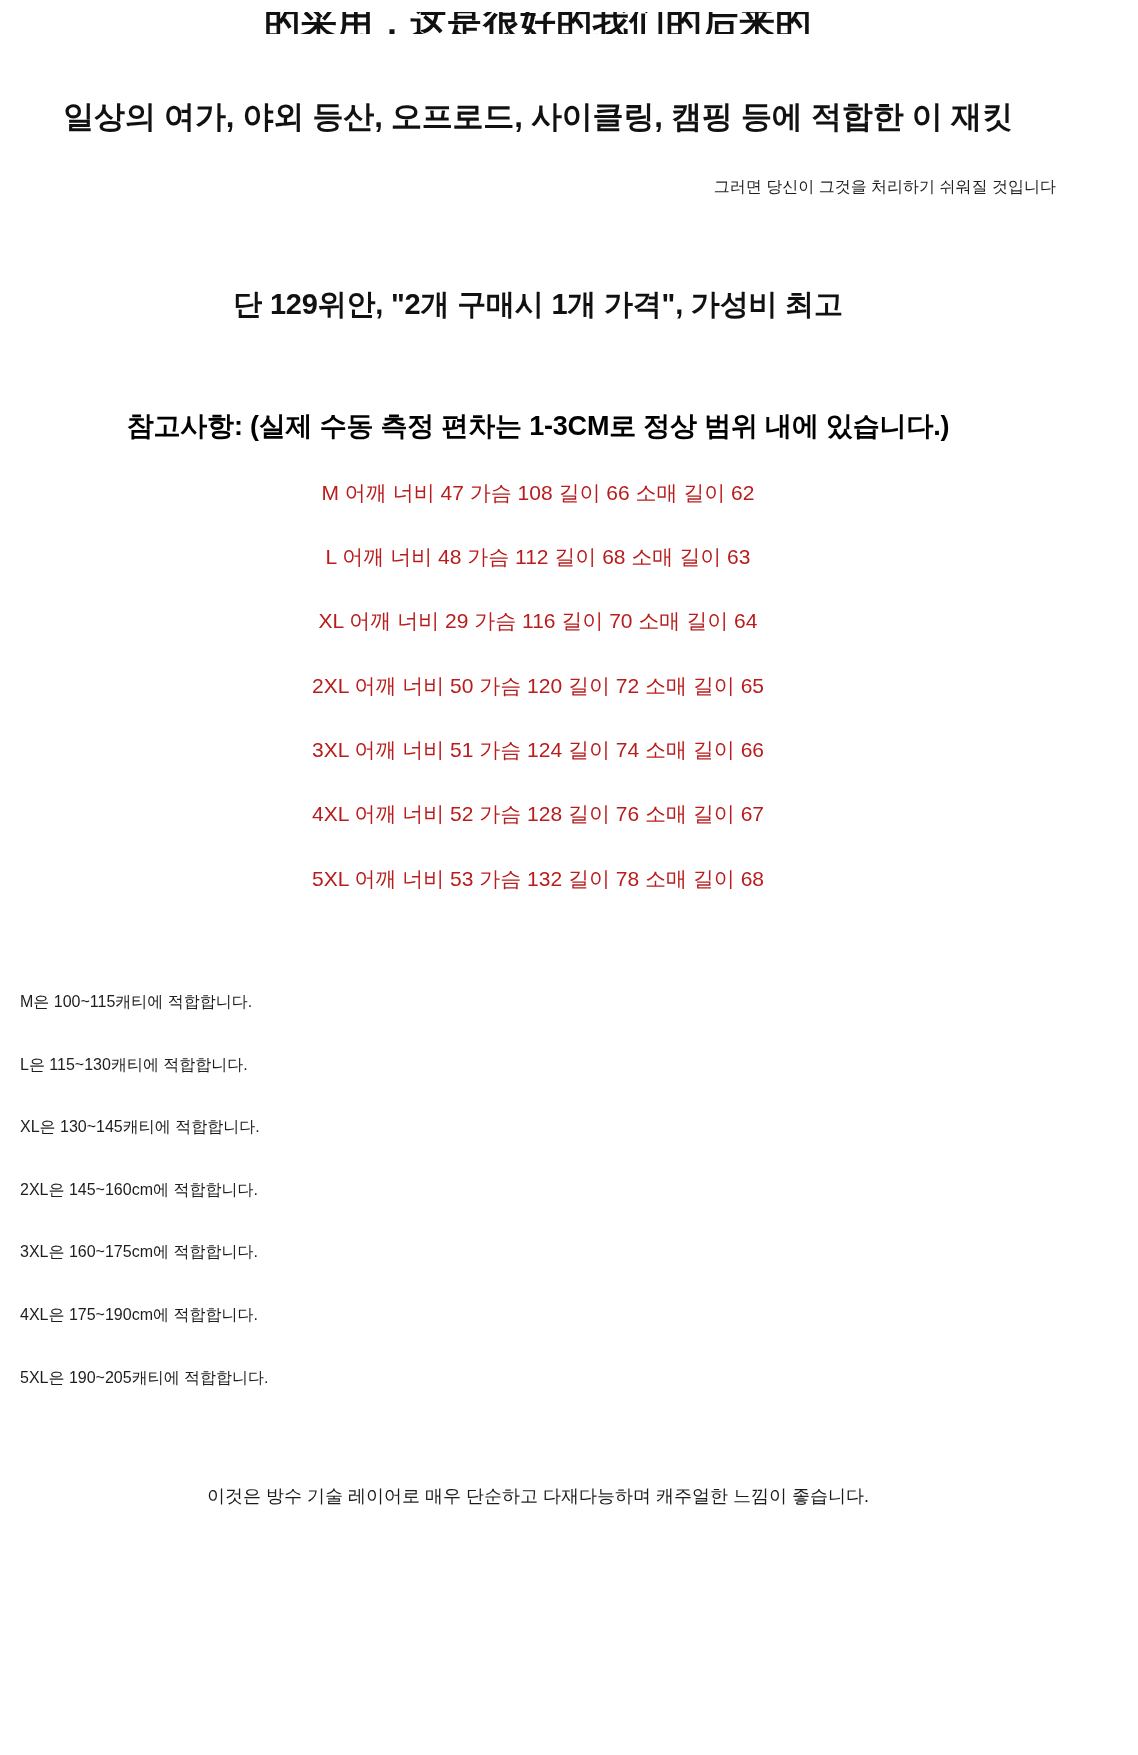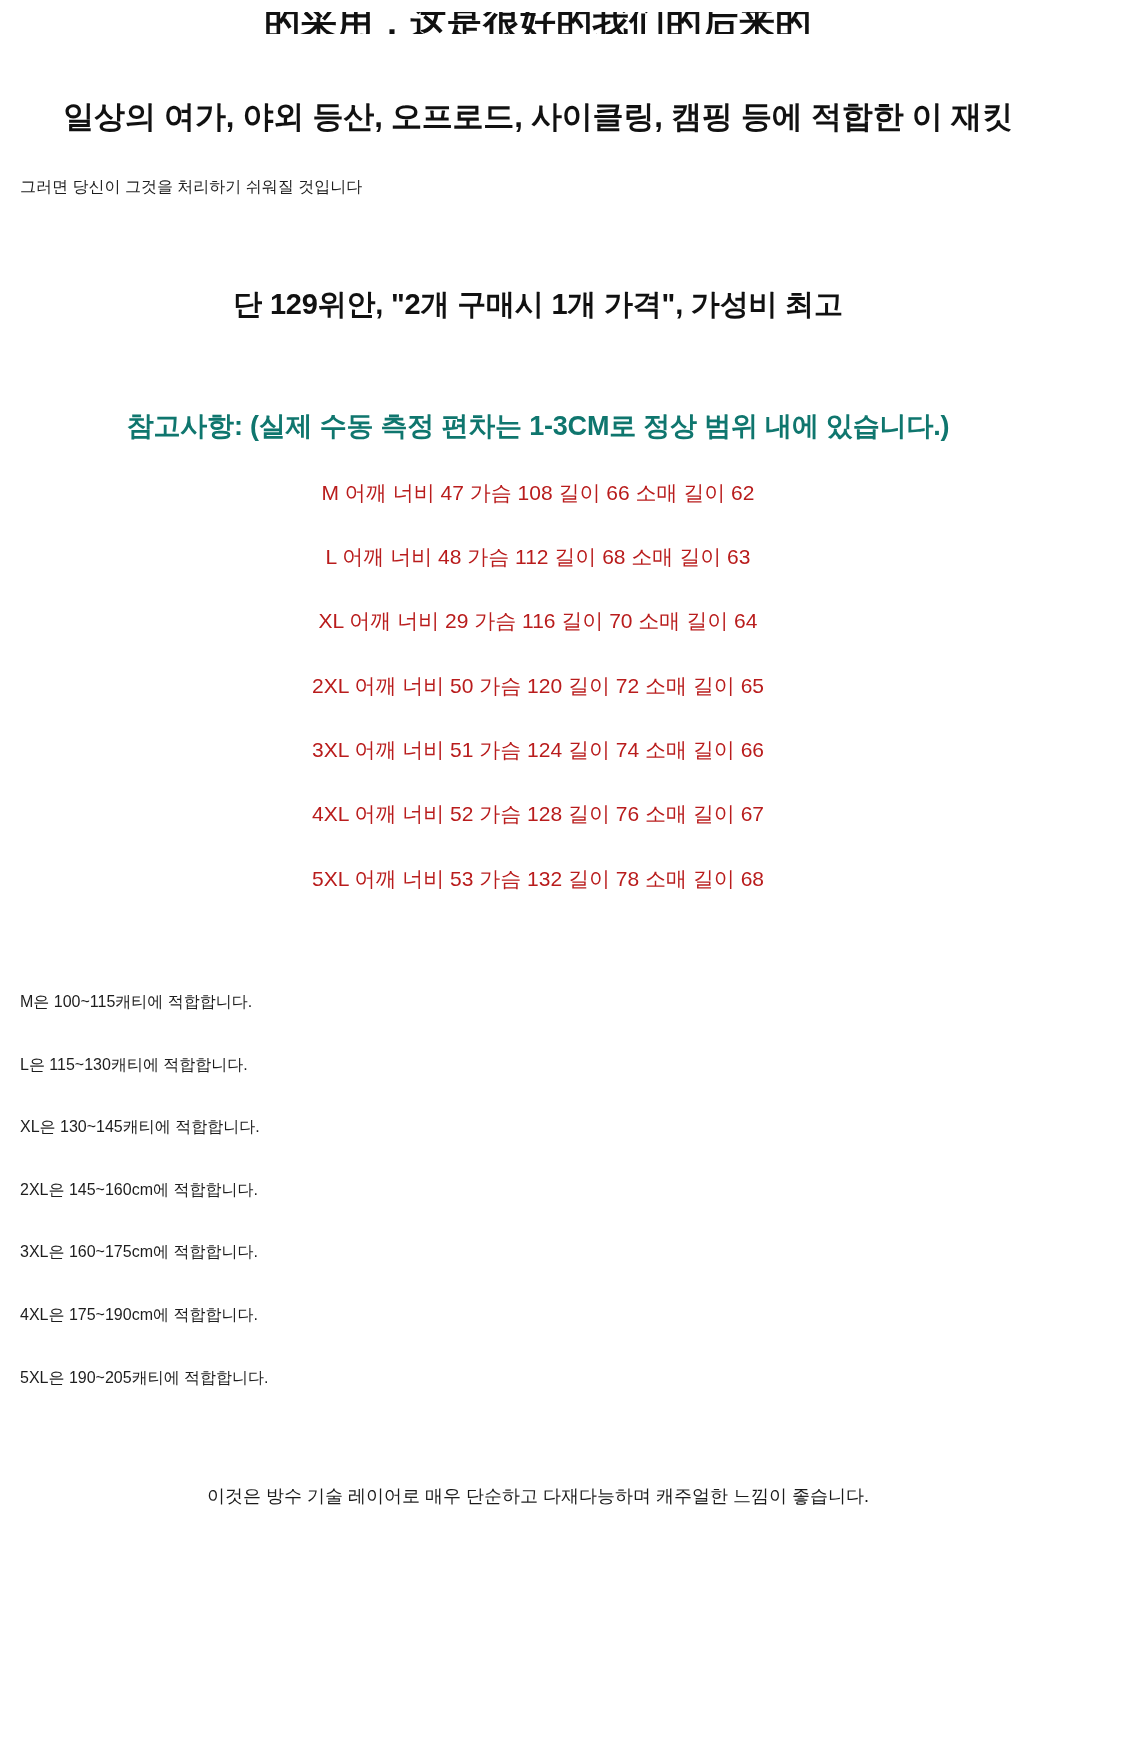--- a/index.html
+++ b/index.html
@@ -41,21 +41,21 @@
     text-align: center;
     font-size: 31px;
     font-weight: 700;
     color: #111;
     margin: 62px 0 0 0;
     line-height: 1.35;
     letter-spacing: -0.2px;
   }
 
   .subline {
-    text-align: left;
+    text-align: right;
     font-size: 16px;
     font-weight: 400;
     color: #1d1d1d;
     margin: 38px 0 0 0;
     line-height: 1.4;
   }
 
   .price-line {
     text-align: center;
     font-size: 29px;
@@ -63,21 +63,21 @@
     color: #111;
     margin: 86px 0 0 0;
     line-height: 1.4;
     letter-spacing: -0.2px;
   }
 
   .notice-line {
     text-align: center;
     font-size: 27px;
     font-weight: 700;
-    color: #0f766e;
+    color: #000000;
     margin: 83px 0 0 0;
     line-height: 1.4;
     letter-spacing: -0.2px;
   }
 
   .size-list {
     margin: 33px 0 0 0;
     padding: 0;
     list-style: none;
   }

